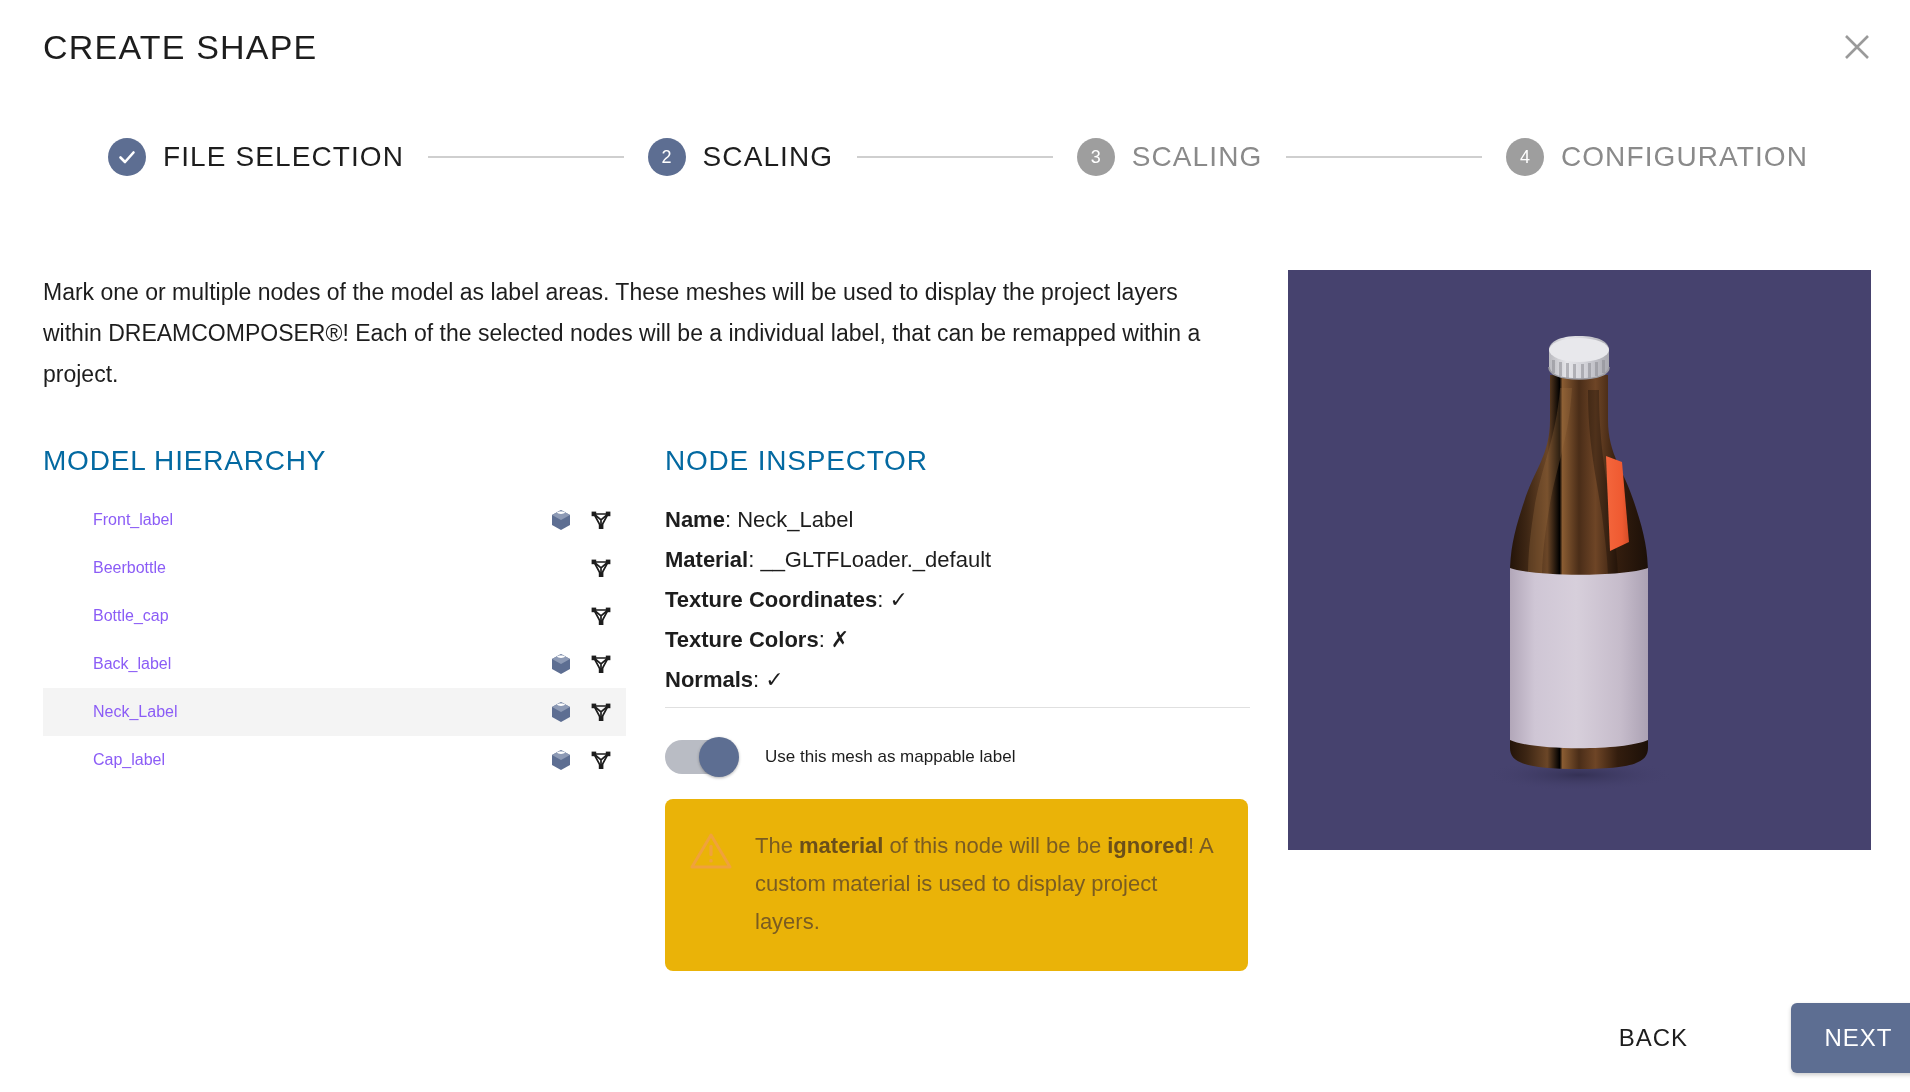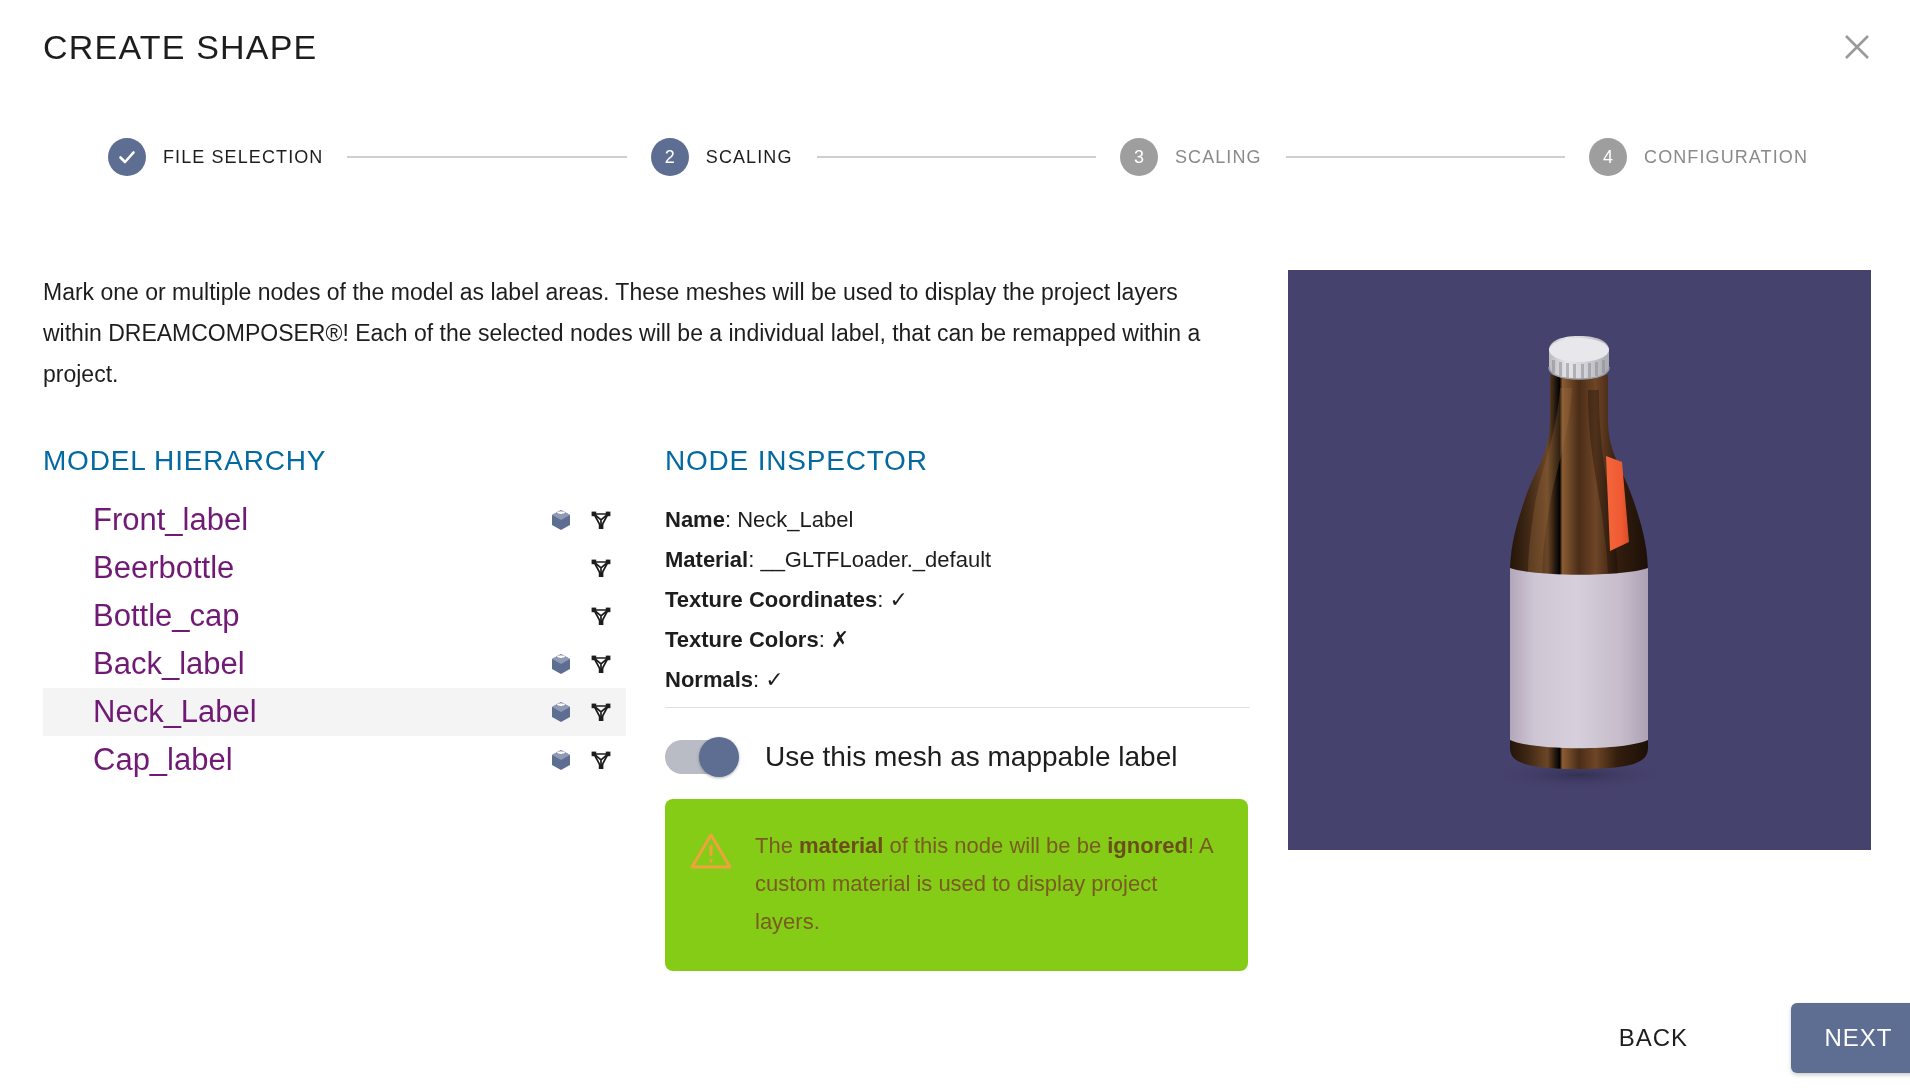--- a/index.html
+++ b/index.html
@@ -34,21 +34,21 @@
   .step { display: flex; align-items: center; flex: 0 0 auto; }
   .step-circle {
     width: 38px; height: 38px; border-radius: 50%;
     display: flex; align-items: center; justify-content: center;
     font-size: 18px; color: #ffffff; flex: 0 0 auto;
   }
   .step-circle.active { background: #5d6e92; }
   .step-circle.done   { background: #5d6e92; }
   .step-circle.todo   { background: #9e9e9e; }
   .step-label {
-    margin-left: 17px; font-size: 18px; letter-spacing: 1.1px;
+    margin-left: 17px; font-size: 28px; letter-spacing: 1.1px;
     white-space: nowrap;
   }
   .step-label.on  { color: #1d1d1d; }
   .step-label.off { color: #8a8a8a; }
   .step-line {
     flex: 1 1 auto; height: 2px; background: #cfcfcf;
     margin: 0 24px; min-width: 40px;
   }
   .check-glyph { width: 20px; height: 20px; }
 
@@ -69,21 +69,21 @@
 
   
   .tree { position: absolute; left: 43px; top: 496px; width: 583px; }
   .tree-row {
     position: relative; height: 48px;
     display: flex; align-items: center;
     padding-left: 50px; padding-right: 14px;
     cursor: pointer;
   }
   .tree-row.selected { background: #f4f4f4; }
-  .tree-name { font-size: 31px; color: #701a75; flex: 1 1 auto; }
+  .tree-name { font-size: 16px; color: #8b5cf6; flex: 1 1 auto; }
   .tree-icons { display: flex; align-items: center; gap: 18px; }
   .icon-slot { width: 22px; height: 26px; display: flex; align-items: center; justify-content: center; }
 
   
   .inspector { position: absolute; left: 665px; top: 500px; width: 600px; }
   .insp-line { font-size: 22px; line-height: 40px; color: #1d1d1d; }
   .insp-line b { font-weight: 700; }
   .insp-divider {
     position: absolute; left: 665px; top: 707px; width: 585px;
     height: 1px; background: #e0e0e0;
@@ -98,27 +98,27 @@
     position: relative; width: 72px; height: 34px;
     border-radius: 17px; background: #b9bcc4; cursor: pointer;
     flex: 0 0 auto;
   }
   .switch .knob {
     position: absolute; top: -3px; right: -2px;
     width: 40px; height: 40px; border-radius: 50%;
     background: #5d6e92;
     box-shadow: 0 1px 3px rgba(0,0,0,.3);
   }
-  .toggle-label { margin-left: 28px; font-size: 28px; color: #1d1d1d; }
+  .toggle-label { margin-left: 28px; font-size: 17px; color: #1d1d1d; }
 
   
   .warning {
     position: absolute; left: 665px; top: 799px;
     width: 583px; min-height: 172px;
-    background: #84cc16; border-radius: 8px;
+    background: #eab308; border-radius: 8px;
     display: flex; align-items: flex-start;
     padding: 28px 26px 28px 24px;
   }
   .warn-icon { flex: 0 0 auto; width: 44px; margin-top: 4px; }
   .warn-text {
     margin-left: 22px; font-size: 22px; line-height: 38px;
     color: #7a5c22;
   }
   .warn-text b { font-weight: 700; color: #6b4f1a; }
 

